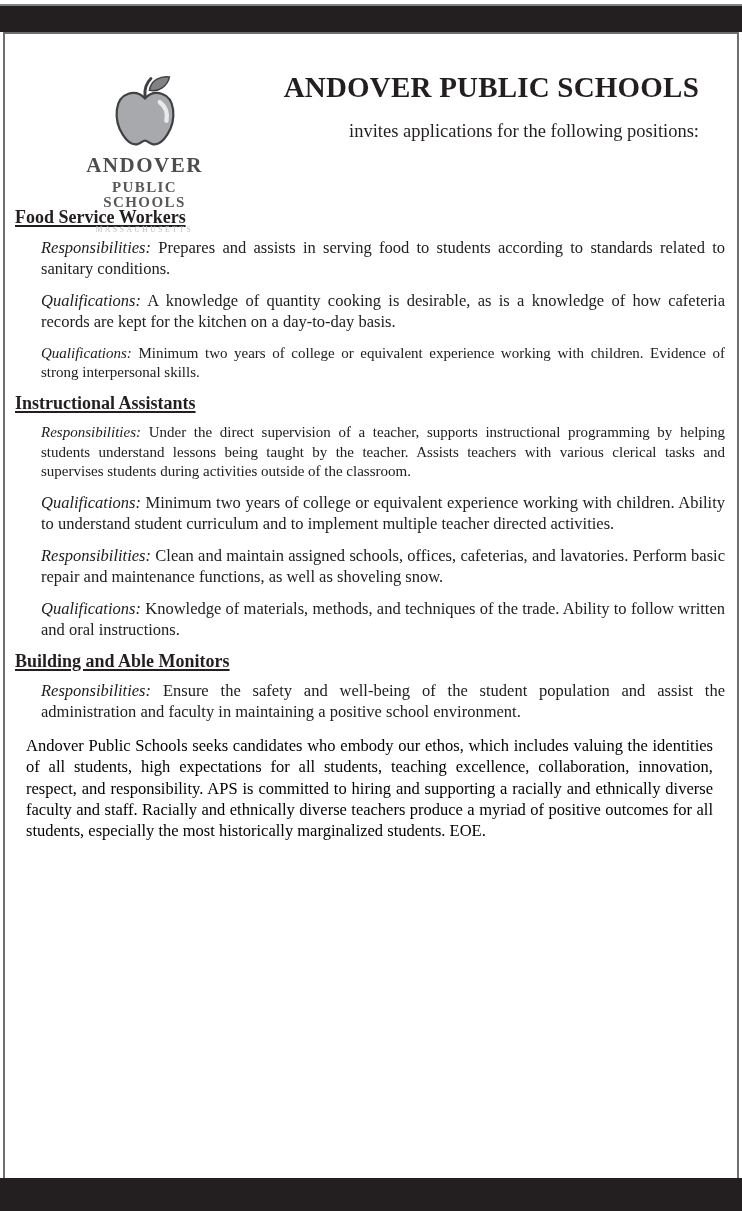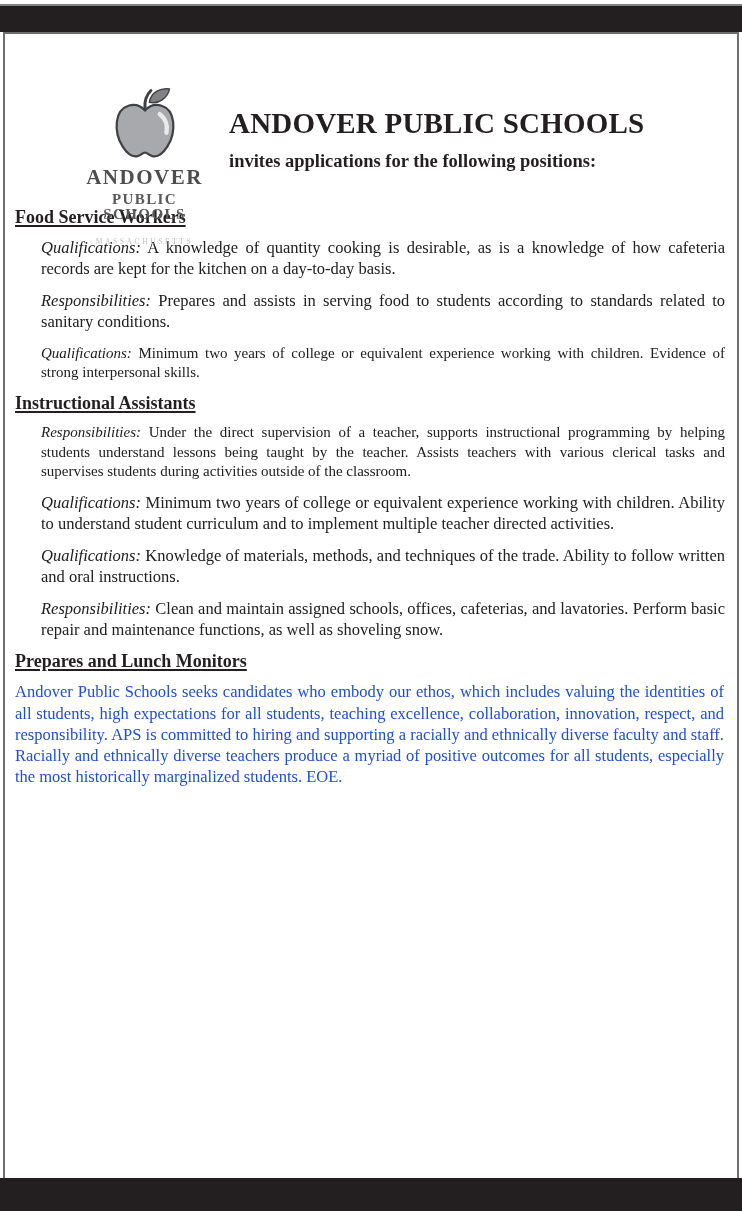--- a/index.html
+++ b/index.html
@@ -30,21 +30,21 @@
   }
   .bottom-bar {
     position: absolute;
     left: 0; bottom: 0;
     width: 742px; height: 33px;
     background: #231f20;
   }
   
   .header { position: relative; height: 168px; }
   .logo {
-    position: absolute; left: 58px; top: 52px;
+    position: absolute; left: 58px; top: 40px;
     width: 145px; text-align: center;
     line-height: 1;
   }
   .logo svg { display: block; margin: 0 auto; }
   .logo-name {
     font-size: 21px; font-weight: bold;
     letter-spacing: 1.5px; color: #4d4d4f;
     margin-top: 1px;
   }
   .logo-sub {
@@ -52,30 +52,30 @@
     letter-spacing: 1.4px; color: #58595b;
     margin-top: 4px;
   }
   .logo-state {
     font-size: 7.5px;
     letter-spacing: 2.6px; color: #bcbec0;
     margin-top: 16px; text-transform: uppercase;
   }
   .title-block {
     margin-left: 215px; width: 470px;
-    text-align: left; padding-top: 74px;
+    text-align: right; padding-top: 38px;
   }
   .page-title {
     font-size: 29px; font-weight: bold; margin: 0;
     letter-spacing: 0.2px; color: #231f20;
     line-height: 1.05;
   }
   .subtitle {
-    font-size: 18.5px; font-weight: bold;
-    margin-top: 13px; color: #231f20;
+    font-size: 18.5px; font-weight: normal;
+    margin-top: 19px; color: #231f20;
   }
   
   .job-heading {
     font-size: 18px; font-weight: bold;
     margin: 6px 0 10px 1px;
     line-height: 1.1;
     text-decoration: underline;
     text-decoration-thickness: 1.5px;
     text-underline-offset: 2px;
     color: #231f20;
@@ -93,23 +93,23 @@
     font-size: 15px; line-height: 1.3;
   }
   
   .apply {
     margin: 16px 0 12px 0;
     font-size: 16.5px; line-height: 1.28;
     text-align: justify; color: #202020;
   }
   .apply .url { font-weight: bold; }
   .eoe {
-    margin: 1px;
+    margin: 12px;
     font-size: 16.5px; line-height: 1.28;
-    text-align: justify; color: #1d4ed8;
+    text-align: justify; color: #000000;
   }
 </style>
 </head>
 <body>
 
 <div class="page">
 
   <div class="top-bar"></div>
 
   <div class="frame">
@@ -131,41 +131,42 @@
       <div class="title-block">
         <h1 class="page-title">ANDOVER PUBLIC SCHOOLS</h1>
         <div class="subtitle">invites applications for the following positions:</div>
       </div>
 
     </div>
 
     <div id="sections">
   <section class="job-section">
     <h2 class="job-heading">Food Service Workers</h2>
+    <p class="para resp"><i class="lbl">Responsibilities:</i> <span class="txt">Prepares and assists in serving food to students according to standards related to sanitary conditions.</span></p>
     <p class="para qual"><i class="lbl">Qualifications:</i> <span class="txt">A knowledge of quantity cooking is desirable, as is a knowledge of how cafeteria records are kept for the kitchen on a day-to-day basis.</span></p>
-    <p class="para resp"><i class="lbl">Responsibilities:</i> <span class="txt">Prepares and assists in serving food to students according to standards related to sanitary conditions.</span></p>
   </section>
 
   <section class="job-section">
     <p class="para qual"><i class="lbl">Qualifications:</i> <span class="txt">Minimum two years of college or equivalent experience working with children. Evidence of strong interpersonal skills.</span></p>
   </section>
 
   <section class="job-section">
     <h2 class="job-heading">Instructional Assistants</h2>
     <p class="para resp"><i class="lbl">Responsibilities:</i> <span class="txt">Under the direct supervision of a teacher, supports instructional programming by helping students understand lessons being taught by the teacher. Assists teachers with various clerical tasks and supervises students during activities outside of the classroom.</span></p>
     <p class="para qual"><i class="lbl">Qualifications:</i> <span class="txt">Minimum two years of college or equivalent experience working with children. Ability to understand student curriculum and to implement multiple teacher directed activities.</span></p>
   </section>
 
   <section class="job-section">
+    <p class="para resp"><i class="lbl">Responsibilities:</i> <span class="txt">Clean and maintain assigned schools, offices, cafeterias, and lavatories. Perform basic repair and maintenance functions, as well as shoveling snow.</span></p>
     <p class="para qual"><i class="lbl">Qualifications:</i> <span class="txt">Knowledge of materials, methods, and techniques of the trade. Ability to follow written and oral instructions.</span></p>
-    <p class="para resp"><i class="lbl">Responsibilities:</i> <span class="txt">Clean and maintain assigned schools, offices, cafeterias, and lavatories. Perform basic repair and maintenance functions, as well as shoveling snow.</span></p>
   </section>
 
   <section class="job-section">
-    <h2 class="job-heading">Prepares and Lunch Monitors</h2>
+    <h2 class="job-heading">Building and Able Monitors</h2>
+    <p class="para resp"><i class="lbl">Responsibilities:</i> <span class="txt">Ensure the safety and well-being of the student population and assist the administration and faculty in maintaining a positive school environment.</span></p>
   </section>
 </div>
 
 
     <p class="eoe">Andover Public Schools seeks candidates who embody our ethos, which includes valuing the identities of all students, high expectations for all students, teaching excellence, collaboration, innovation, respect, and responsibility. APS is committed to hiring and supporting a racially and ethnically diverse faculty and staff. Racially and ethnically diverse teachers produce a myriad of positive outcomes for all students, especially the most historically marginalized students. EOE.</p>
 
   </div>
 
   <div class="bottom-bar"></div>
 

